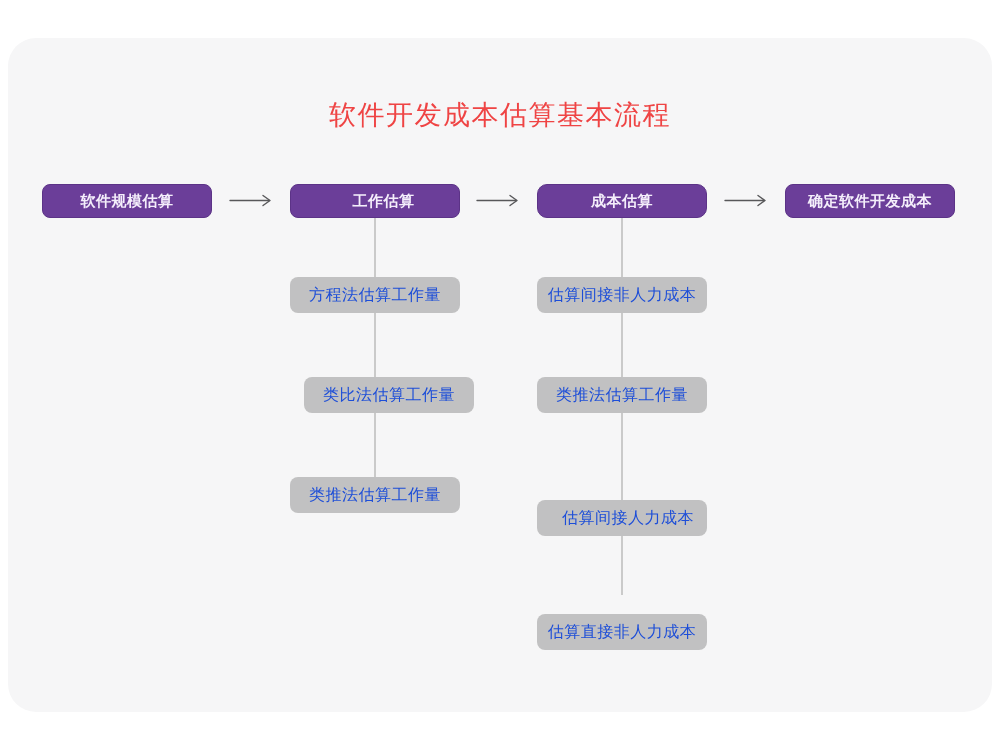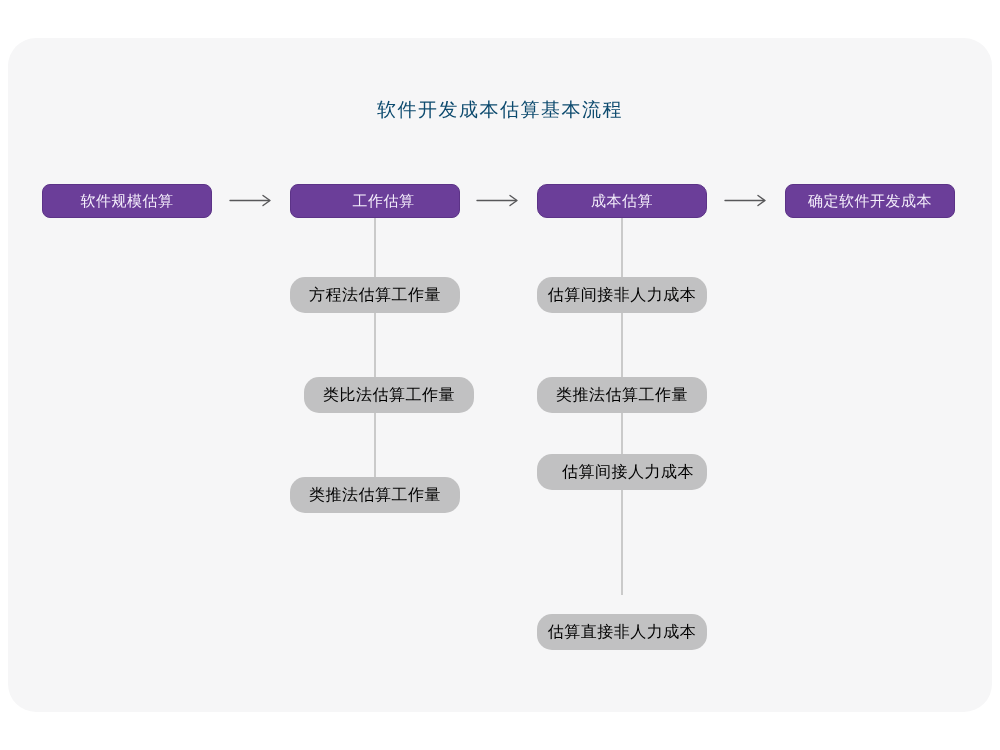--- a/index.html
+++ b/index.html
@@ -13,45 +13,46 @@
   .card {
     position: absolute; left: 8px; top: 38px;
     width: 984px; height: 674px;
     background: #f6f6f7;
     border-radius: 28px;
   }
   .title {
     position: absolute; left: 0; top: 97px;
     width: 1000px;
     text-align: center;
-    font-size: 19px;
+    font-size: 27px;
     letter-spacing: 1.5px;
-    color: #0c4a6e;
+    color: #ef4444;
     font-weight: 400;
   }
   .node {
     position: absolute;
     width: 170px;
     display: flex; align-items: center; justify-content: center;
     text-align: center;
     letter-spacing: 0.5px;
   }
   .node-main {
     top: 184px; height: 34px;
     background: #6b3e99;
     border: 1px solid #5c3387;
     border-radius: 8px;
     color: #f4eefb;
     font-size: 15px;
+    font-weight: bold;
   }
   .node-sub {
     height: 36px;
     background: #c1c1c2;
-    border-radius: 15px;
-    color: #000000;
+    border-radius: 8px;
+    color: #1d4ed8;
     font-size: 16px;
   }
   .vline {
     position: absolute;
     width: 2px;
     background: #cacaca;
   }
   .arrow {
     position: absolute; top: 194px;
     width: 44px; height: 13px;
@@ -115,19 +116,19 @@
   <div class="node node-sub" style="left:290px; top:477px;align-items:center;">
     <span>类推法估算工作量</span>
   </div>
 
   <div class="node node-sub" style="left:537px; top:277px;">
     <span>估算间接非人力成本</span>
   </div>
   <div class="node node-sub" style="left:537px; top:377px;">
     <span>类推法估算工作量</span>
   </div>
-  <div class="node node-sub" style="left:537px; top:454px;padding-left:12px;">
+  <div class="node node-sub" style="left:537px; top:500px;padding-left:12px;">
     <span>估算间接人力成本</span>
   </div>
   <div class="node node-sub" style="left:537px; top:577px;margin-top:37px;">
     <span>估算直接非人力成本</span>
   </div>
 </div>
 
 </body></html>

